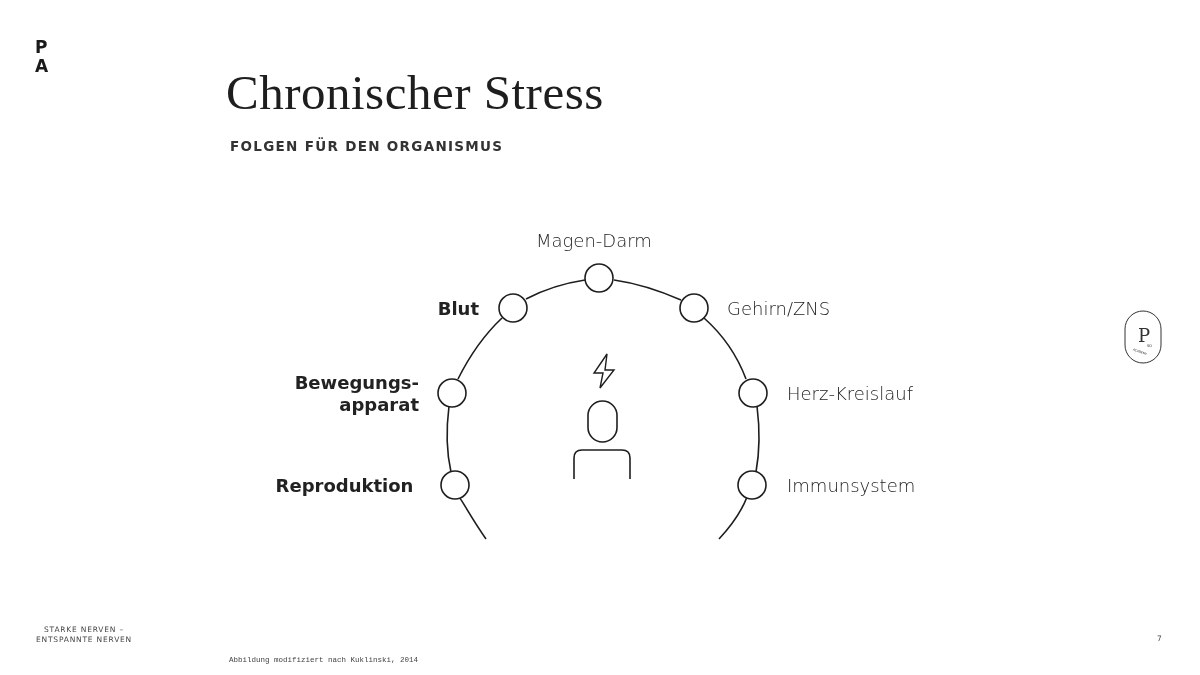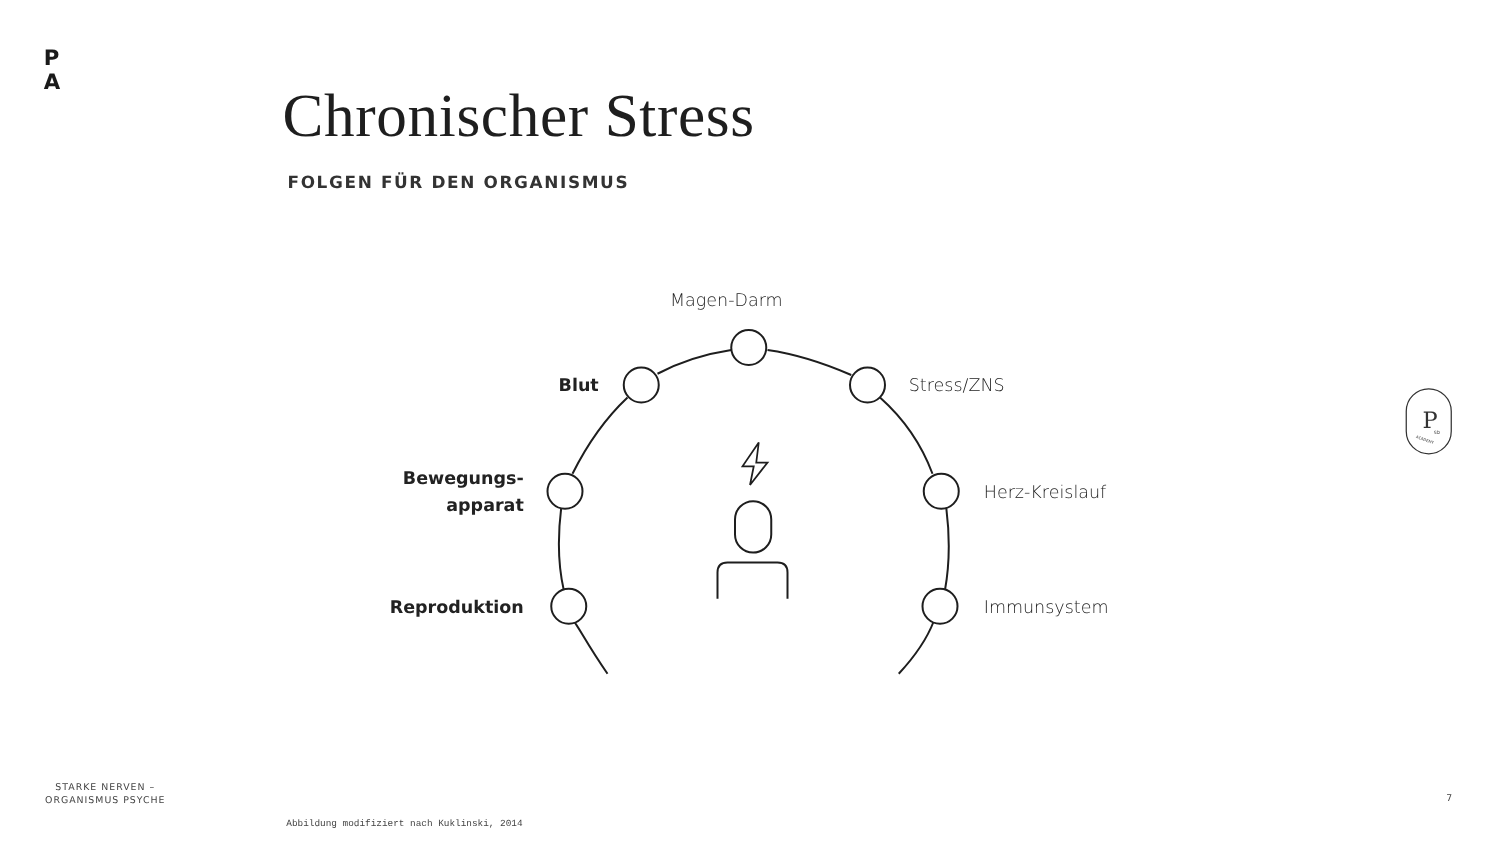--- a/index.html
+++ b/index.html
@@ -6,21 +6,21 @@
   body { width:1200px; height:675px; position:relative; overflow:hidden;
          font-family:"Liberation Sans", sans-serif; color:#1e1e1e; }
   .logo { position:absolute; left:35px; top:38px; font-family:"DejaVu Sans", sans-serif;
           font-weight:bold; font-size:17px; line-height:19px; color:#1a1a1a; }
   .title { position:absolute; left:226px; top:64px; font-size:49px; font-weight:300;
            letter-spacing:0.5px; color:#1e1e1e; font-family:Liberation Serif, serif;
            font-weight:200; }
   .subtitle { position:absolute; left:230px; top:138px; font-size:13.5px; letter-spacing:1.3px;
               color:#333; font-family:"DejaVu Sans", sans-serif;font-weight:bold; }
   .diagram { position:absolute; left:0; top:0; width:1200px; height:675px; }
-  .node-label { position:absolute; font-size:14px; color:#222; font-family:"DejaVu Sans", sans-serif;
+  .node-label { position:absolute; font-size:18px; color:#222; font-family:"DejaVu Sans", sans-serif;
                 font-weight:300; white-space:nowrap; line-height:22px; }
   .right-align { text-align:right;font-weight:bold; }
   .badge { position:absolute; left:1124px; top:310px; width:38px; height:54px; }
   .footer-left { position:absolute; left:36px; top:625px; font-size:7.5px; letter-spacing:0.8px;
                  line-height:10px; color:#444; font-family:"DejaVu Sans", sans-serif;text-align:center; }
   .footer-source { position:absolute; left:229px; top:656px; font-size:7.5px; color:#444;
                    font-family:Liberation Mono, monospace; }
   .page-num { position:absolute; left:1157px; top:634px; font-size:7.5px; color:#444;
               font-family:"DejaVu Sans", sans-serif; }
 </style>
@@ -57,34 +57,34 @@
 
     <path stroke-width="1.4" stroke-linejoin="miter" d="M607,354 L594,373 L603,373 L600,388 L614,370 L605,370 L607,354 Z"></path>
 
     <rect x="588" y="401" width="29" height="41" rx="14.5" ry="14.5" stroke-width="1.6"></rect>
     <path stroke-width="1.6" d="M574,479 L574,458 Q574,450 582,450 L622,450 Q630,450 630,458 L630,479"></path>
   </g>
 </svg>
 
 <div class="node-label" style="left:536px; top:230px;">Magen-Darm</div>
 <div class="node-label right-align" style="left:420px; top:298px; width:59px;">Blut</div>
-<div class="node-label" style="left:727px; top:298px;">Stress/ZNS</div>
+<div class="node-label" style="left:727px; top:298px;">Gehirn/ZNS</div>
 <div class="node-label right-align" style="left:280px; top:372px; width:139px;">
   <div>Bewegungs-</div>
   <div>apparat</div>
 </div>
 <div class="node-label" style="left:787px; top:383px;">Herz-Kreislauf</div>
-<div class="node-label right-align" style="left:270px; top:475px; width:149px;">Reproduktion</div>
+<div class="node-label right-align" style="left:270px; top:475px; width:149px;text-align:center;">Reproduktion</div>
 <div class="node-label" style="left:787px; top:475px;">Immunsystem</div>
 
 <svg class="badge" viewBox="0 0 38 54" xmlns="http://www.w3.org/2000/svg">
   <rect x="1" y="1" width="36" height="52" rx="18" ry="18" fill="none" stroke="#333" stroke-width="1"></rect>
   <text x="14" y="32" font-family="DejaVu Serif, serif" font-size="18" fill="#333">P</text>
   <text x="23" y="37" font-family="DejaVu Sans, sans-serif" font-size="3.5" fill="#333">SD</text>
   <text x="8" y="44" font-family="DejaVu Sans, sans-serif" font-size="3" fill="#333" transform="rotate(20 19 44)">ACADEMY</text>
 </svg>
 
 <div class="footer-left">
   <div>STARKE NERVEN –</div>
-  <div>ORGANISMUS PSYCHE</div>
+  <div>ENTSPANNTE NERVEN</div>
 </div>
 <div class="footer-source">Abbildung modifiziert nach Kuklinski, 2014</div>
 <div class="page-num">7</div>
 
 </body></html>

